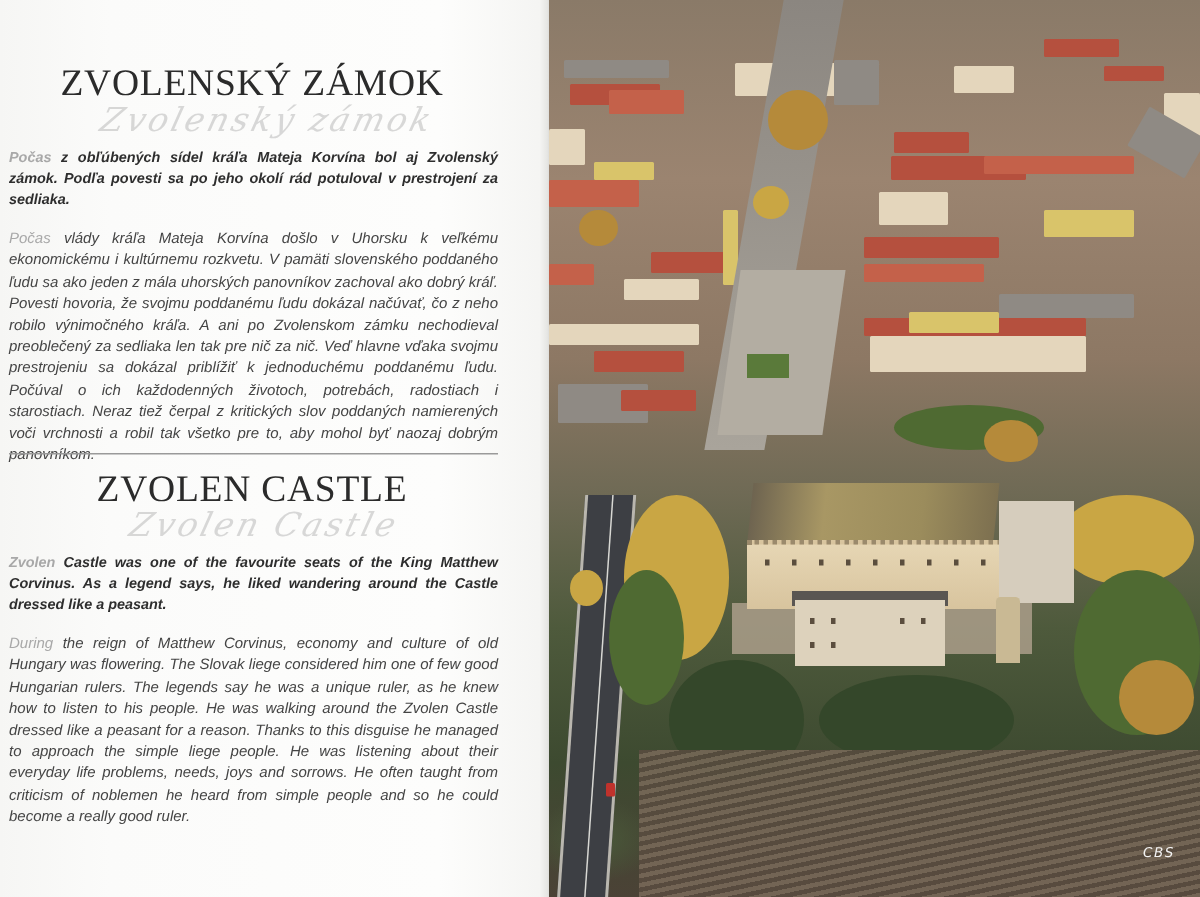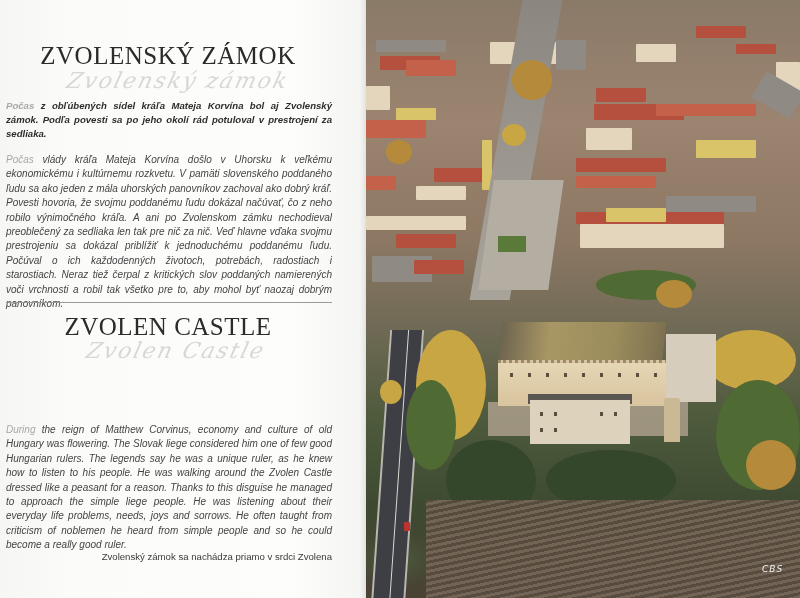--- a/index.html
+++ b/index.html
@@ -132,25 +132,25 @@
 
   <p class="lead lead-sk"><span class="fade-start">Počas</span><span> z obľúbených sídel kráľa Mateja Korvína bol aj Zvolenský zámok. Podľa povesti sa po jeho okolí rád potuloval v prestrojení za sedliaka.</span></p>
 
   <p class="body body-sk"><span class="fade-start">Počas</span><span> vlády kráľa Mateja Korvína došlo v Uhorsku k veľkému ekonomickému i kultúrnemu rozkvetu. V pamäti slovenského poddaného ľudu sa ako jeden z mála uhorských panovníkov zachoval ako dobrý kráľ. Povesti hovoria, že svojmu poddanému ľudu dokázal načúvať, čo z neho robilo výnimočného kráľa. A ani po Zvolenskom zámku nechodieval preoblečený za sedliaka len tak pre nič za nič. Veď hlavne vďaka svojmu prestrojeniu sa dokázal priblížiť k jednoduchému poddanému ľudu. Počúval o ich každodenných životoch, potrebách, radostiach i starostiach. Neraz tiež čerpal z kritických slov poddaných namierených voči vrchnosti a robil tak všetko pre to, aby mohol byť naozaj dobrým panovníkom.</span></p>
 
   <div class="divider"></div>
 
   <h1 class="heading heading-en">ZVOLEN CASTLE</h1>
   <div class="script script-en">Zvolen Castle</div>
 
+  <p class="lead lead-en"><span class="fade-start">Zvolen</span><span> Castle was one of the favourite seats of the King Matthew Corvinus. As a legend says, he liked wandering around the Castle dressed like a peasant.</span></p>
 
   <p class="body body-en"><span class="fade-start">During</span><span> the reign of Matthew Corvinus, economy and culture of old Hungary was flowering. The Slovak liege considered him one of few good Hungarian rulers. The legends say he was a unique ruler, as he knew how to listen to his people. He was walking around the Zvolen Castle dressed like a peasant for a reason. Thanks to this disguise he managed to approach the simple liege people. He was listening about their everyday life problems, needs, joys and sorrows. He often taught from criticism of noblemen he heard from simple people and so he could become a really good ruler.</span></p>
 
   <div class="location-note">
-    <div>Zvolenský zámok sa nachádza priamo v srdci Zvolena</div>
   </div>
 </div>
 
 <div class="gutter"></div>
 
 <div class="photo-page">
 
   <div class="block roof-grey" style="left:10px;top:40px;width:70px;height:12px;"></div>
   <div class="block roof-red" style="left:14px;top:56px;width:60px;height:14px;"></div>
   <div class="block wall-cream" style="left:0;top:86px;width:24px;height:24px;"></div>

